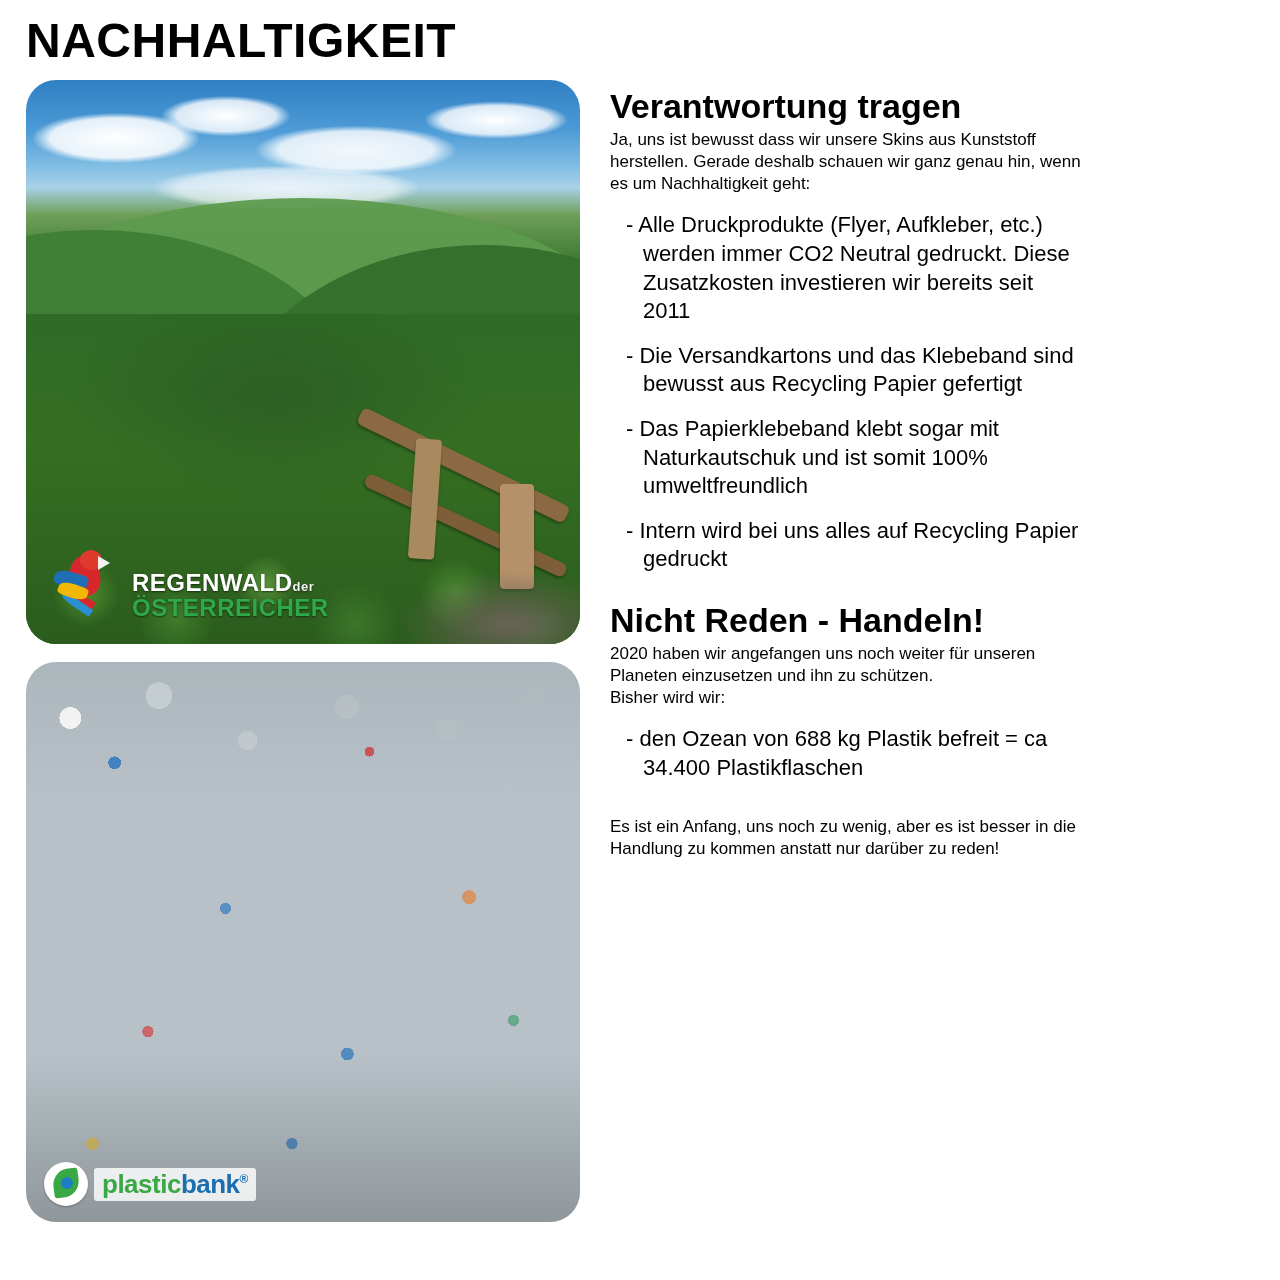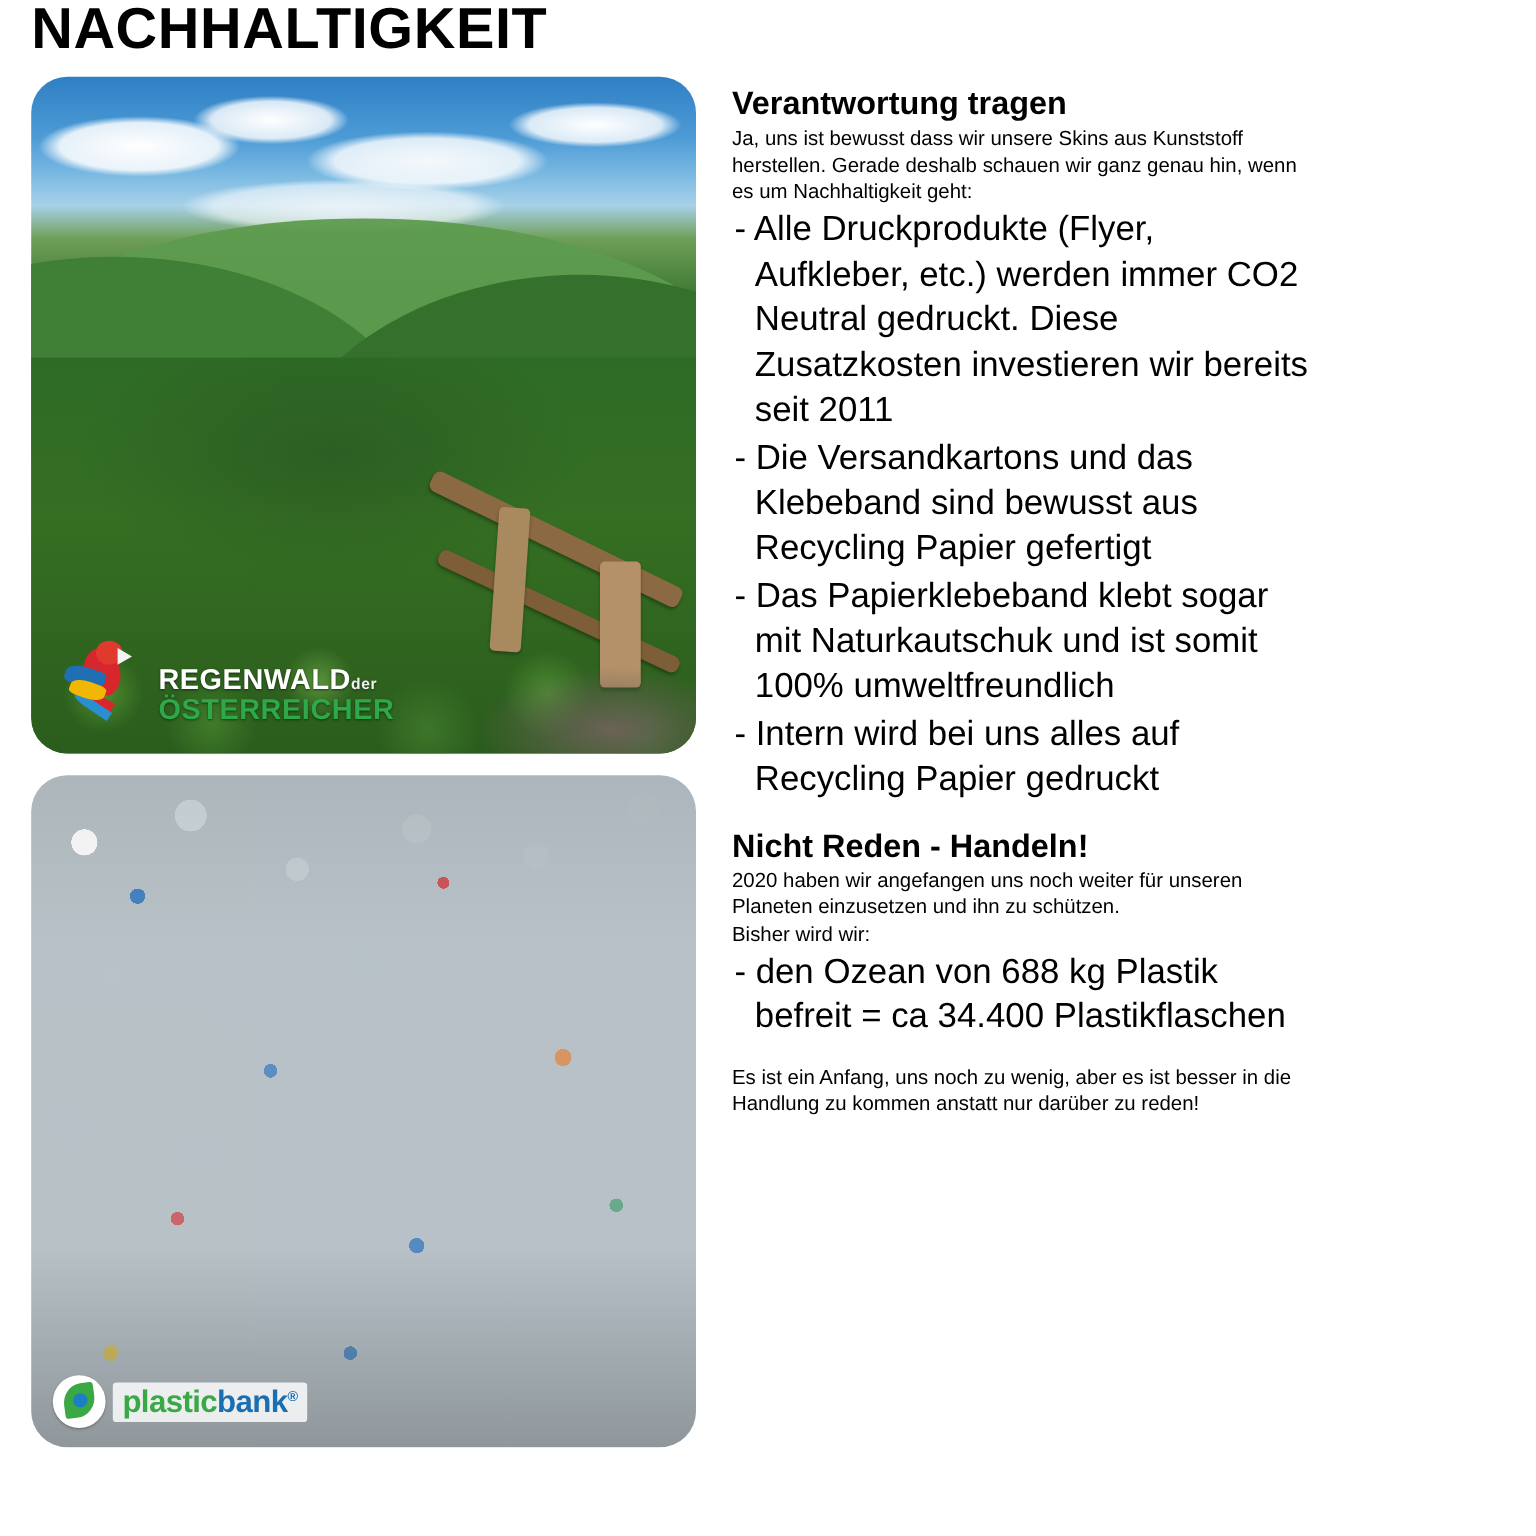--- a/index.html
+++ b/index.html
@@ -12,21 +12,21 @@
     height: 1280px;
     font-family: "Liberation Sans", sans-serif;
     color: #000000;
     overflow: hidden;
   }
   .page {
     position: relative;
     width: 1120px;
     height: 1280px;
     box-sizing: border-box;
-    padding: 0 24px 0 26px;
+    padding: 16px 24px 0 26px;
   }
   .page-title {
     font-size: 48px;
     font-weight: bold;
     letter-spacing: 0.5px;
     line-height: 1.05;
     margin: 0 0 14px 0;
   }
   .content {
     display: flex;
@@ -308,41 +308,41 @@
     letter-spacing: -0.5px;
     line-height: 1;
   }
   .pb-word .plastic { color: #3aa845; text-align: center; }
   .pb-word .bank { color: #1b6fb0; }
   .pb-word .reg { font-size: 12px; vertical-align: super; color:#1b6fb0; }
 
   
   .block { margin-bottom: 10px; }
   .block h2 {
-    font-size: 27px;
+    font-size: 34px;
     font-weight: bold;
     margin: 0 0 2px 0;
     line-height: 1.2;
   }
   .para {
     font-size: 17px;
     line-height: 1.30;
     margin: 0;
   }
   ul.bullets {
     list-style: none;
     margin: 0;
     padding: 0;
   }
   ul.bullets li {
-    font-size: 29px;
+    font-size: 22px;
     line-height: 1.30;
     padding-left: 17px;
     text-indent: -17px;
-    margin: 2px;
+    margin: 16px;
   }
   .gap-sm { height: 10px; }
   .gap-md { height: 18px; }
 </style>
 </head>
 <body>
 
 <div class="page">
 
   <h1 class="page-title">NACHHALTIGKEIT</h1>

